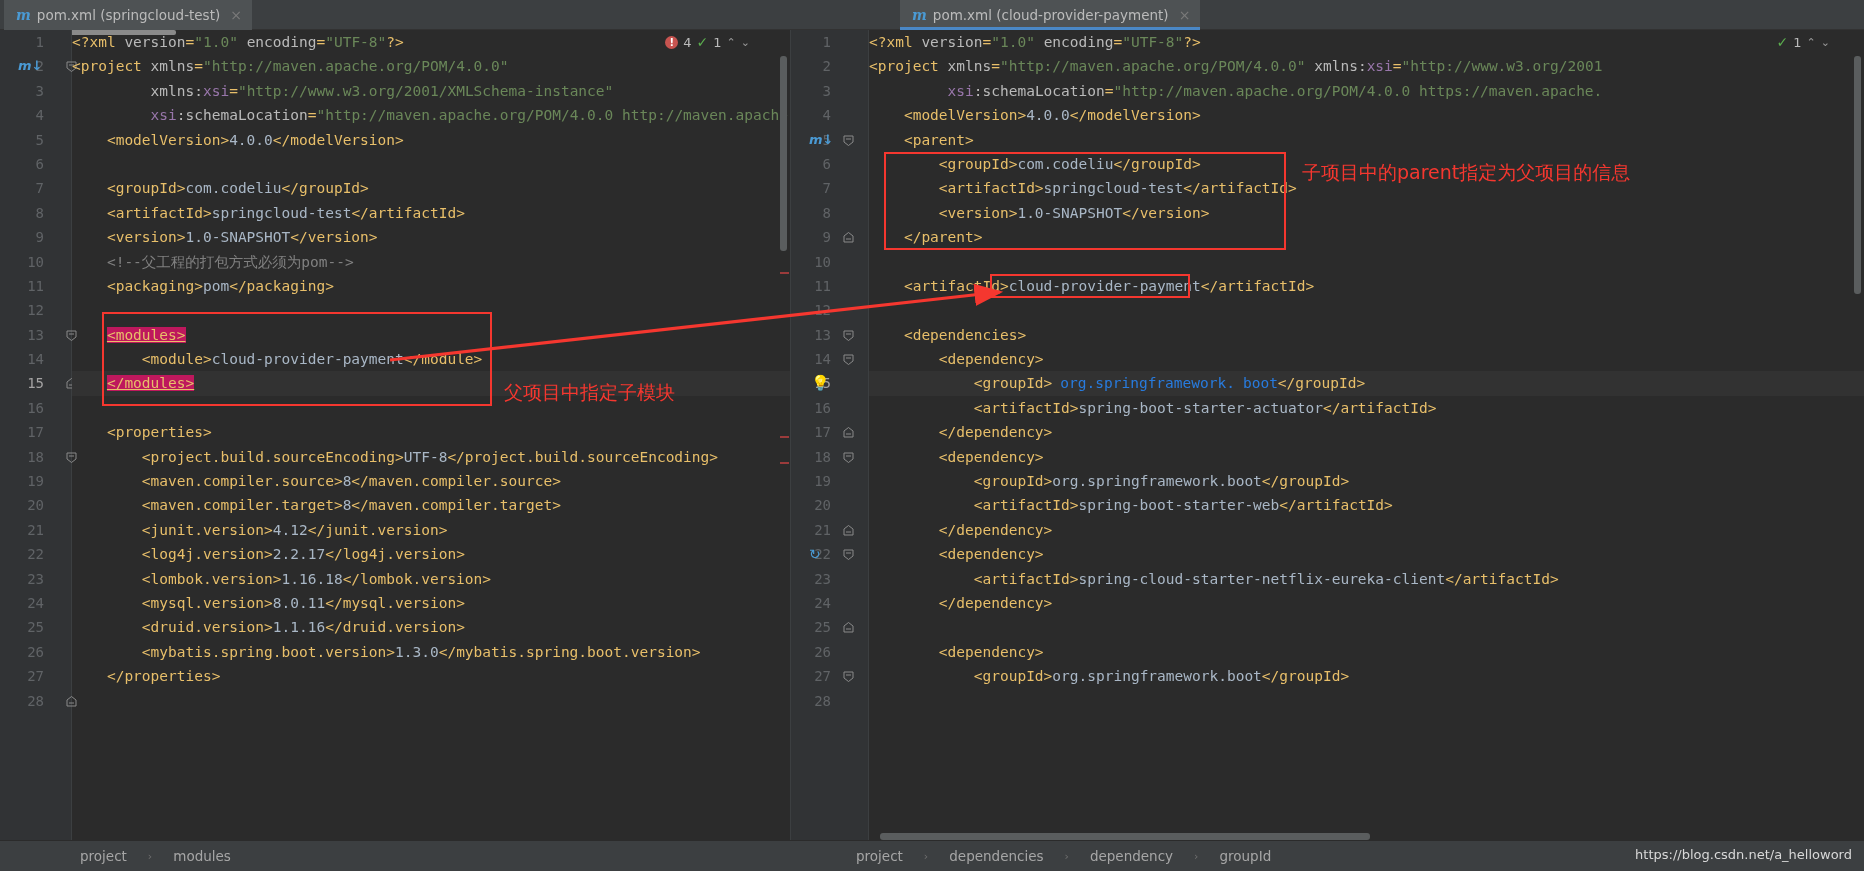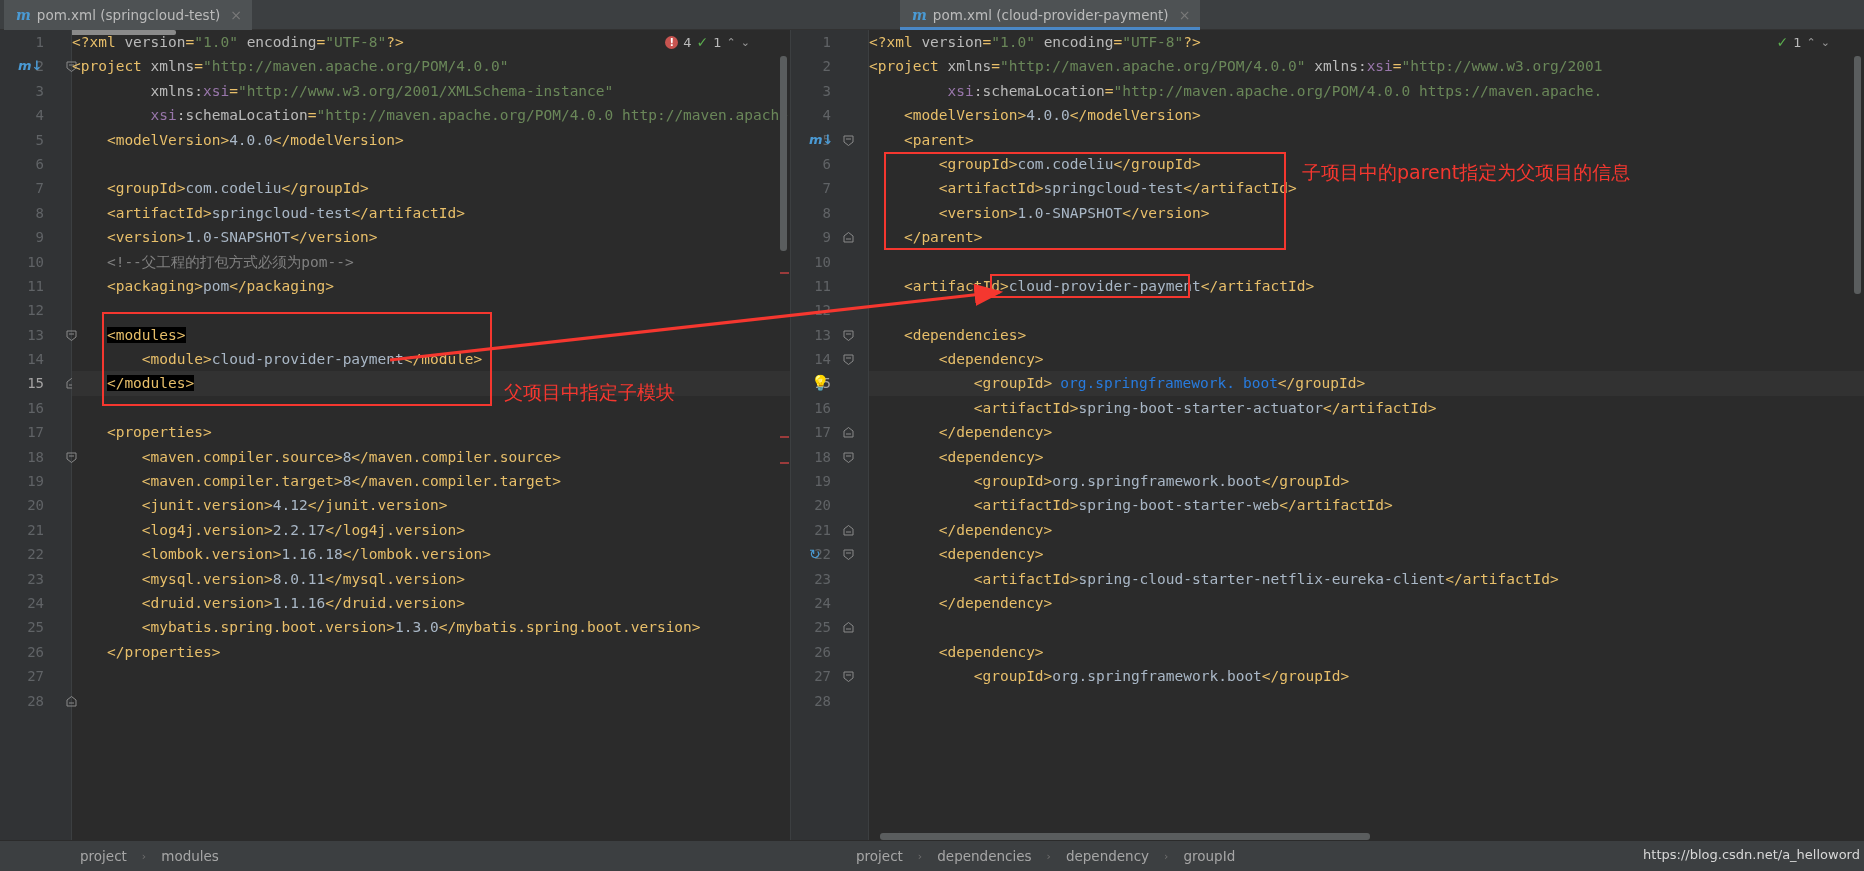--- a/index.html
+++ b/index.html
@@ -86,21 +86,21 @@
   .gicon { position: absolute; font-size: 12px; line-height: 24.4px; }
 
   
   .tg  { color: #e8bf6a; }   
   .at  { color: #bababa; }   
   .atx { color: #9876aa; }   
   .st  { color: #6a8759; }   
   .txt { color: #a9b7c6; }   
   .cmt { color: #808080; }   
   .blu { color: #287bde; margin-left: 8px; }   
-  .hl  { background: #000000; }
+  .hl  { background: #be185d; text-decoration: underline; }
 
   
   .vscroll {
     position: absolute; top: 0; width: 12px; background: transparent;
   }
   .vthumb { position: absolute; width: 7px; left: 2px; background: #5a5d5e; border-radius: 3px; }
   .errmark { position: absolute; width: 9px; height: 2px; background: #9b3b3b; }
 
   .inspect {
     position: absolute; top: 4px; display: flex; align-items: center; gap: 5px;
@@ -125,25 +125,25 @@
     white-space: nowrap;
   }
   .annsvg { position: absolute; left: 0; top: 0; pointer-events: none; }
 
   
   .statusbar {
     position: absolute; left: 0; bottom: 0; width: 1864px; height: 31px;
     background: #3c3f41; border-top: 1px solid #2b2b2b;
     display: flex; align-items: center;
   }
-  .crumbs { position: absolute; display: flex; align-items: center; gap: 15px;
+  .crumbs { position: absolute; display: flex; align-items: center; gap: 21px;
             font-size: 13.5px; color: #a6a6a6; }
   .crumbs .sep { color: #6f6f6f; font-size: 11px; }
   .watermark {
-    position: absolute; right: 4px; top: 6px;
+    position: absolute; right: 12px; top: 6px;
     font-size: 13px; color: #d8d8d8; margin-left: 10px;
   }
   .hbar {
     position: absolute; bottom: 31px; height: 7px; background: #5a5d5e; border-radius: 3px;
   }
 </style>
 </head>
 <body>
 
 <div id="app">
@@ -297,20 +297,21 @@
           <div class="line"><span class="tg">    &lt;artifactId&gt;</span><span class="txt">springcloud-test</span><span class="tg">&lt;/artifactId&gt;</span></div>
           <div class="line"><span class="tg">    &lt;version&gt;</span><span class="txt">1.0-SNAPSHOT</span><span class="tg">&lt;/version&gt;</span></div>
           <div class="line"><span class="cmt">    &lt;!--父工程的打包方式必须为pom--&gt;</span></div>
           <div class="line"><span class="tg">    &lt;packaging&gt;</span><span class="txt">pom</span><span class="tg">&lt;/packaging&gt;</span></div>
           <div class="line"></div>
           <div class="line"><span class="txt">    </span><span class="tg hl">&lt;modules&gt;</span></div>
           <div class="line"><span class="tg">        &lt;module&gt;</span><span class="txt">cloud-provider-payment</span><span class="tg">&lt;/module&gt;</span></div>
           <div class="line cur"><span class="txt">    </span><span class="tg hl">&lt;/modules&gt;</span></div>
           <div class="line"></div>
           <div class="line"><span class="tg">    &lt;properties&gt;</span></div>
+          <div class="line"><span class="tg">        &lt;project.build.sourceEncoding&gt;</span><span class="txt">UTF-8</span><span class="tg">&lt;/project.build.sourceEncoding&gt;</span></div>
           <div class="line"><span class="tg">        &lt;maven.compiler.source&gt;</span><span class="txt">8</span><span class="tg">&lt;/maven.compiler.source&gt;</span></div>
           <div class="line"><span class="tg">        &lt;maven.compiler.target&gt;</span><span class="txt">8</span><span class="tg">&lt;/maven.compiler.target&gt;</span></div>
           <div class="line"><span class="tg">        &lt;junit.version&gt;</span><span class="txt">4.12</span><span class="tg">&lt;/junit.version&gt;</span></div>
           <div class="line"><span class="tg">        &lt;log4j.version&gt;</span><span class="txt">2.2.17</span><span class="tg">&lt;/log4j.version&gt;</span></div>
           <div class="line"><span class="tg">        &lt;lombok.version&gt;</span><span class="txt">1.16.18</span><span class="tg">&lt;/lombok.version&gt;</span></div>
           <div class="line"><span class="tg">        &lt;mysql.version&gt;</span><span class="txt">8.0.11</span><span class="tg">&lt;/mysql.version&gt;</span></div>
           <div class="line"><span class="tg">        &lt;druid.version&gt;</span><span class="txt">1.1.16</span><span class="tg">&lt;/druid.version&gt;</span></div>
           <div class="line"><span class="tg">        &lt;mybatis.spring.boot.version&gt;</span><span class="txt">1.3.0</span><span class="tg">&lt;/mybatis.spring.boot.version&gt;</span></div>
           <div class="line"><span class="tg">    &lt;/properties&gt;</span></div>
         </div>

